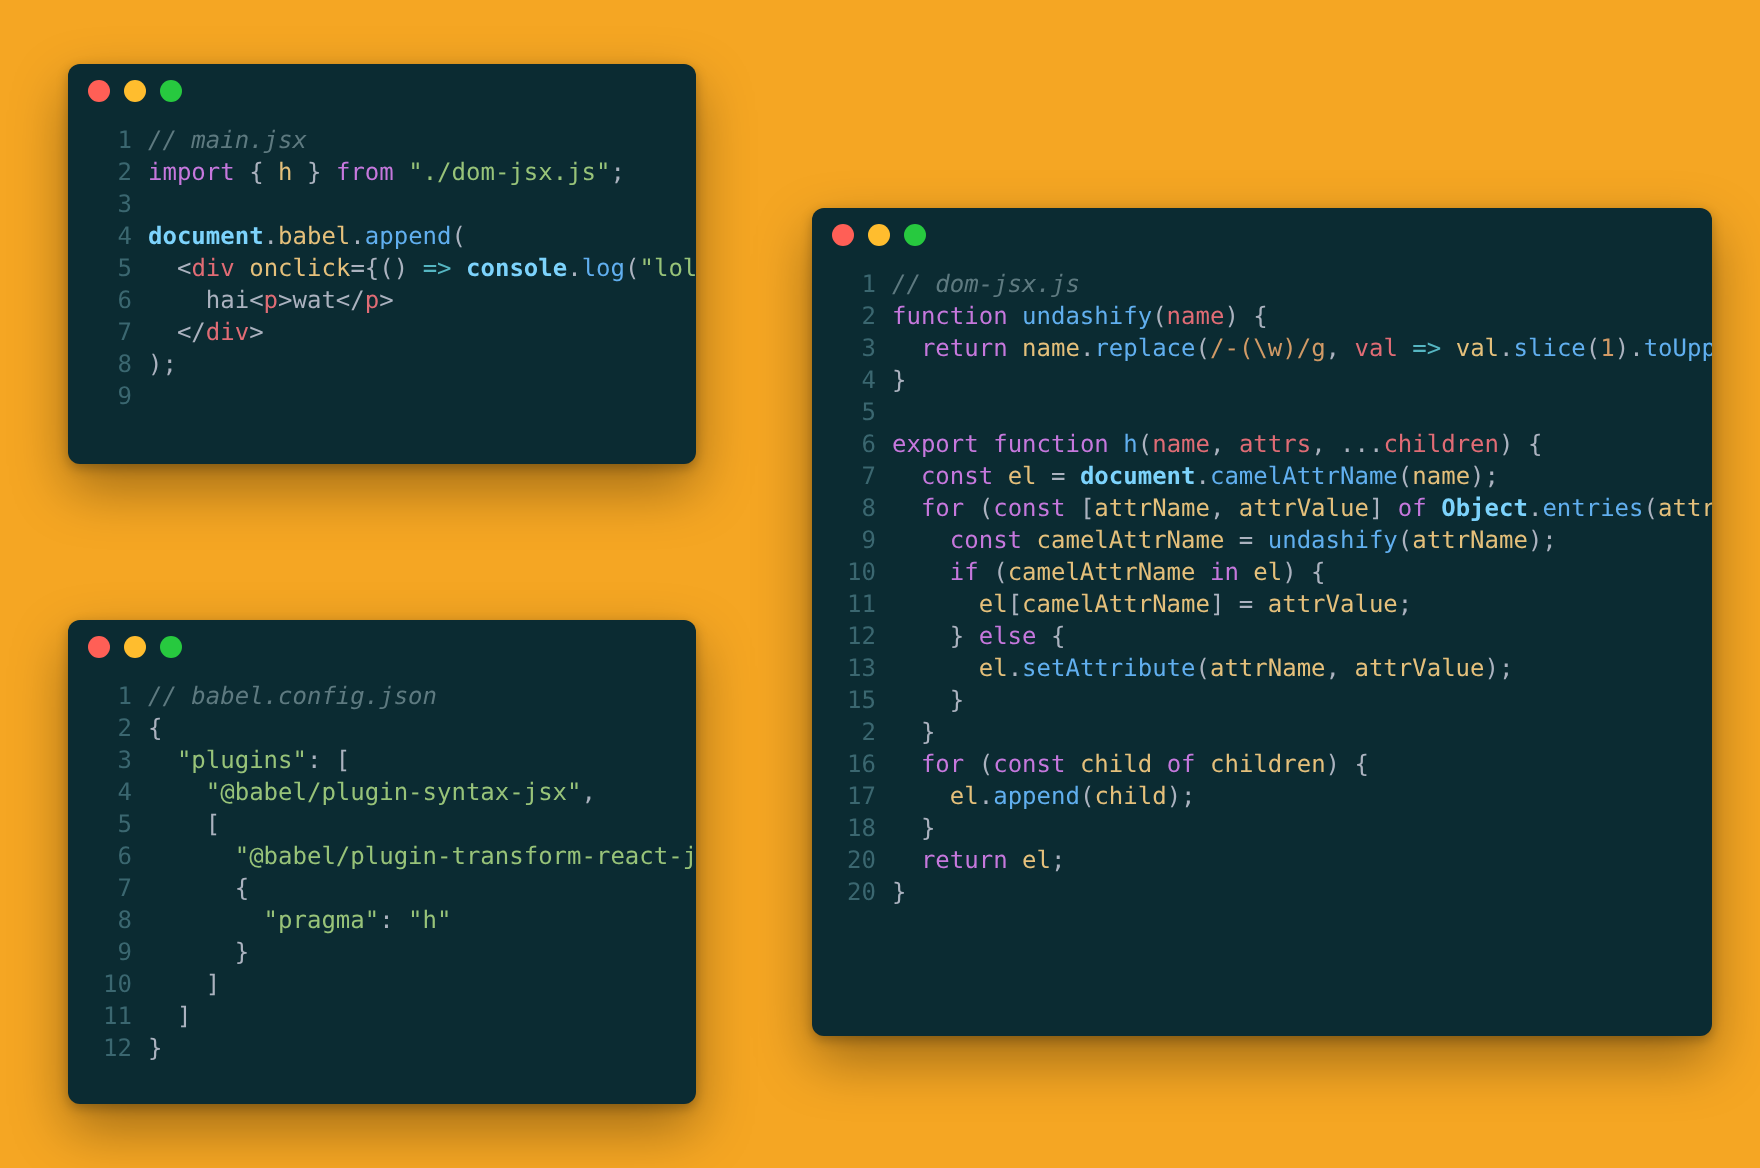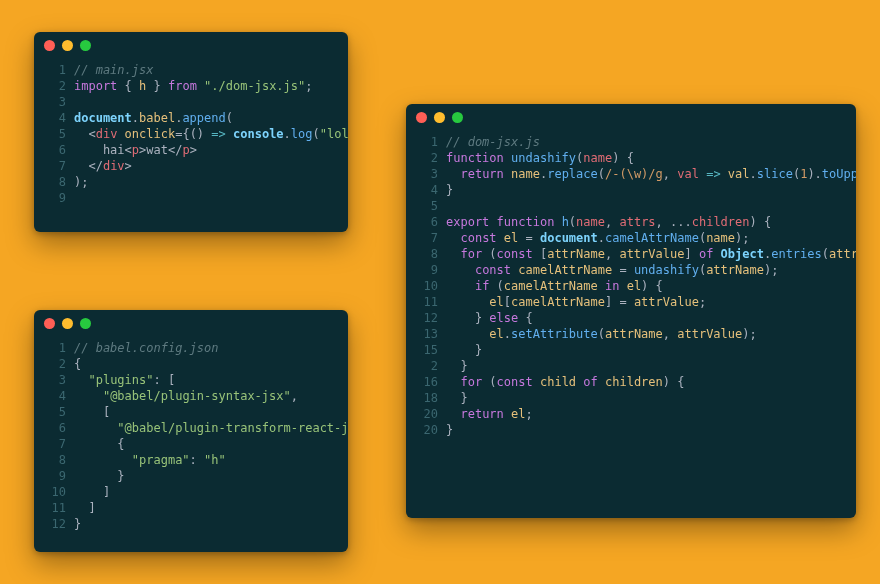--- a/index.html
+++ b/index.html
@@ -147,19 +147,20 @@
         <div class="ln"><span class="gutter">7</span><span class="content"><span class="pn">  </span><span class="kw">const</span><span class="pn"> </span><span class="id">el</span><span class="pn"> = </span><span class="global">document</span><span class="pn">.</span><span class="fn">camelAttrName</span><span class="pn">(</span><span class="id">name</span><span class="pn">);</span></span></div>
         <div class="ln"><span class="gutter">8</span><span class="content"><span class="pn">  </span><span class="kw">for</span><span class="pn"> (</span><span class="kw">const</span><span class="pn"> [</span><span class="id">attrName</span><span class="pn">, </span><span class="id">attrValue</span><span class="pn">] </span><span class="kw">of</span><span class="pn"> </span><span class="global">Object</span><span class="pn">.</span><span class="fn">entries</span><span class="pn">(</span><span class="id">attrs</span></span></div>
         <div class="ln"><span class="gutter">9</span><span class="content"><span class="pn">    </span><span class="kw">const</span><span class="pn"> </span><span class="id">camelAttrName</span><span class="pn"> = </span><span class="fn">undashify</span><span class="pn">(</span><span class="id">attrName</span><span class="pn">);</span></span></div>
         <div class="ln"><span class="gutter">10</span><span class="content"><span class="pn">    </span><span class="kw">if</span><span class="pn"> (</span><span class="id">camelAttrName</span><span class="pn"> </span><span class="kw">in</span><span class="pn"> </span><span class="id">el</span><span class="pn">) {</span></span></div>
         <div class="ln"><span class="gutter">11</span><span class="content"><span class="pn">      </span><span class="id">el</span><span class="pn">[</span><span class="id">camelAttrName</span><span class="pn">] = </span><span class="id">attrValue</span><span class="pn">;</span></span></div>
         <div class="ln"><span class="gutter">12</span><span class="content"><span class="pn">    } </span><span class="kw">else</span><span class="pn"> {</span></span></div>
         <div class="ln"><span class="gutter">13</span><span class="content"><span class="pn">      </span><span class="id">el</span><span class="pn">.</span><span class="fn">setAttribute</span><span class="pn">(</span><span class="id">attrName</span><span class="pn">, </span><span class="id">attrValue</span><span class="pn">);</span></span></div>
         <div class="ln"><span class="gutter">15</span><span class="content"><span class="pn">    }</span></span></div>
         <div class="ln"><span class="gutter">2</span><span class="content"><span class="pn">  }</span></span></div>
         <div class="ln"><span class="gutter">16</span><span class="content"><span class="pn">  </span><span class="kw">for</span><span class="pn"> (</span><span class="kw">const</span><span class="pn"> </span><span class="id">child</span><span class="pn"> </span><span class="kw">of</span><span class="pn"> </span><span class="id">children</span><span class="pn">) {</span></span></div>
+        <div class="ln"><span class="gutter">17</span><span class="content"><span class="pn">    </span><span class="id">el</span><span class="pn">.</span><span class="fn">append</span><span class="pn">(</span><span class="id">child</span><span class="pn">);</span></span></div>
         <div class="ln"><span class="gutter">18</span><span class="content"><span class="pn">  }</span></span></div>
         <div class="ln"><span class="gutter">20</span><span class="content"><span class="pn">  </span><span class="kw">return</span><span class="pn"> </span><span class="id">el</span><span class="pn">;</span></span></div>
         <div class="ln"><span class="gutter">20</span><span class="content"><span class="pn">}</span></span></div>
       </div>
   </div>
 
 </div>
 
 </body></html>

